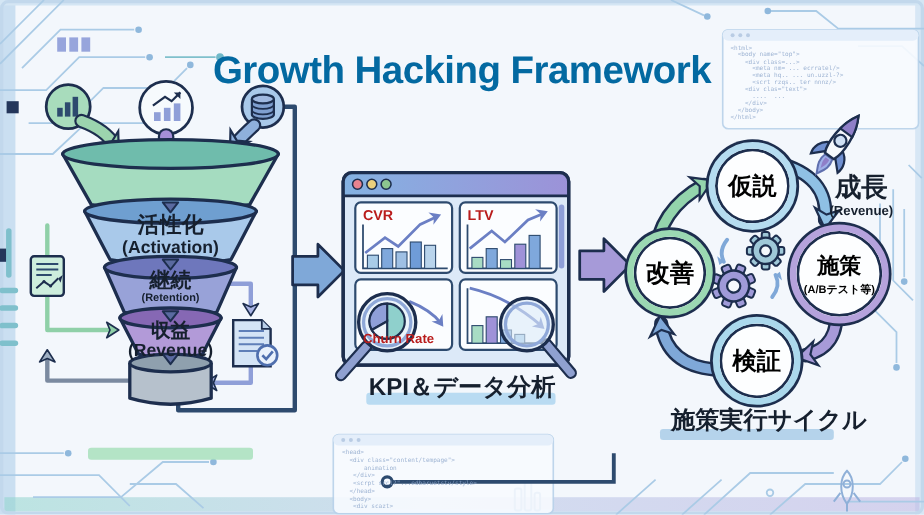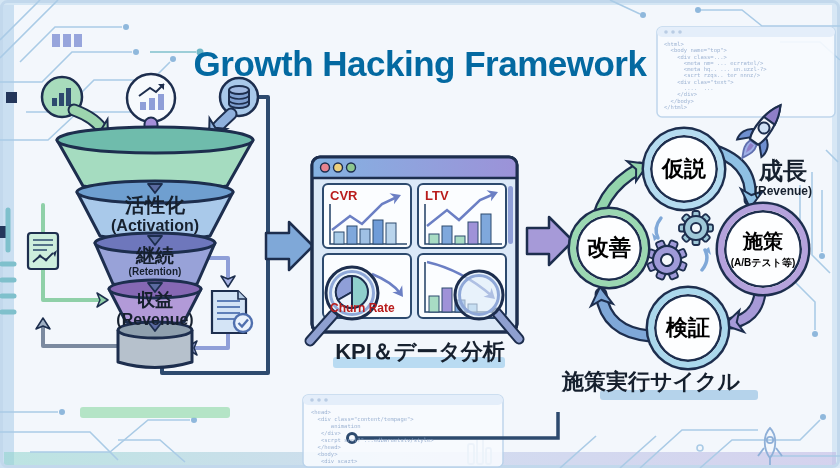--- a/index.html
+++ b/index.html
@@ -407,21 +407,21 @@
   <span class="jp" style="font-size:18px;">収益</span>
   <span class="en" style="font-size:16px;">(Revenue)</span>
 </div>
 
 <div class="hl" style="left:80px;top:407px;width:150px;height:11px;background:var(--highlight-green,#a8e0bc);opacity:.85;"></div>
 
 <div class="hl" style="left:333px;top:357px;width:172px;height:11px;background:var(--highlight-blue,#aed6f0);opacity:.85;"></div>
 <div class="ov sec-label" style="left:320px;top:337px;width:200px;font-size:22px;">KPI＆データ分析</div>
 
 <div class="hl" style="left:600px;top:390px;width:158px;height:10px;background:#a9cce8;opacity:.85;"></div>
-<div class="ov sec-label" style="left:556px;top:367px;width:190px;font-size:22px;">施策実行サイクル</div>
+<div class="ov sec-label" style="left:604px;top:367px;width:190px;font-size:22px;">施策実行サイクル</div>
 
 <div class="panel-label" style="left:330px;top:188px;font-size:13px;">CVR</div>
 <div class="panel-label" style="left:425px;top:188px;font-size:13px;">LTV</div>
 <div class="panel-label" style="left:330px;top:269px;font-size:12px;margin-top:32px;">Churn Rate</div>
 <div class="panel-label" style="left:425px;top:258px;font-size:12px;"></div>
 
 <div class="cycle-node" style="left:644px;top:129px;width:68px;height:68px;border:6px solid var(--ring-blue,#b5dcf0);font-size:22px;">
   <span>仮説</span>
 </div>
 <div class="cycle-node" style="left:718px;top:204px;width:78px;height:78px;border:6px solid var(--ring-purple,#b5a2dc);font-size:20px;">

